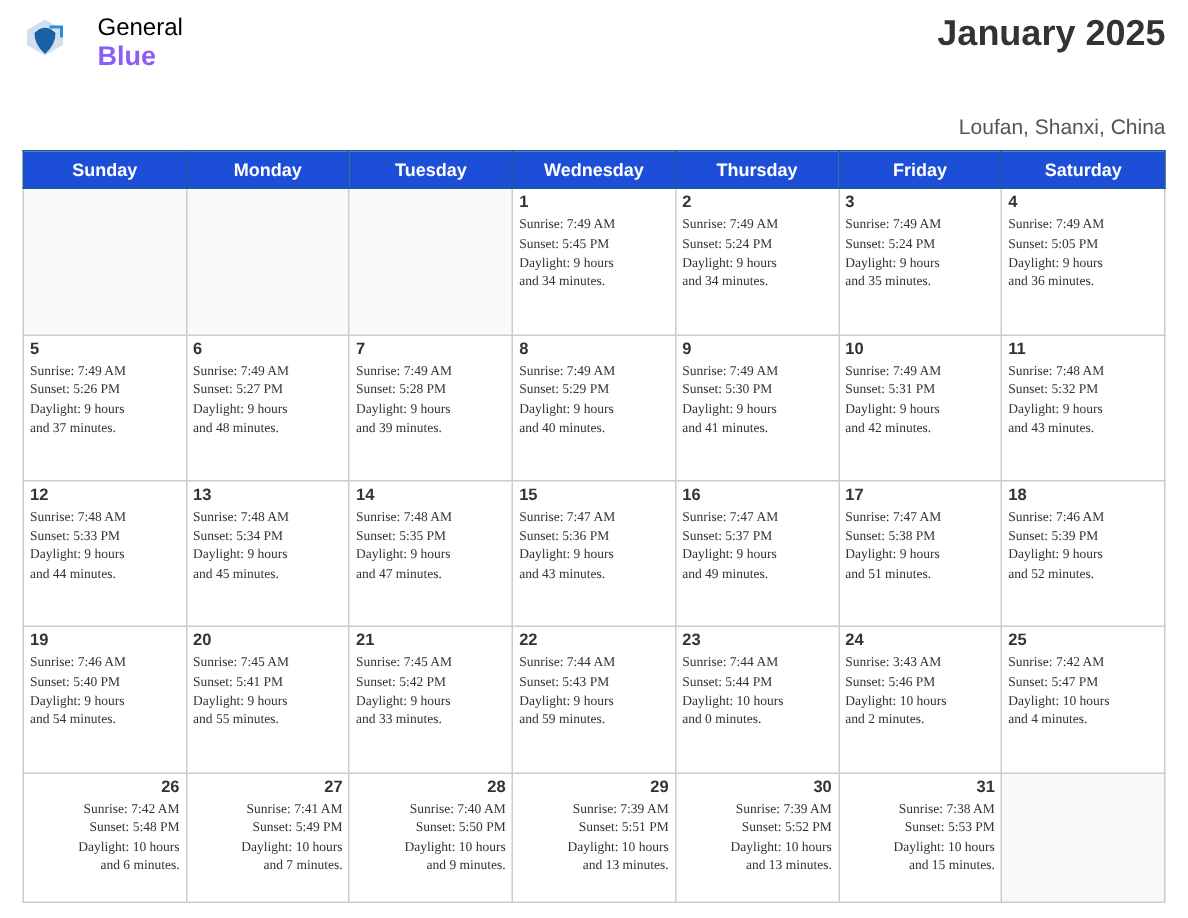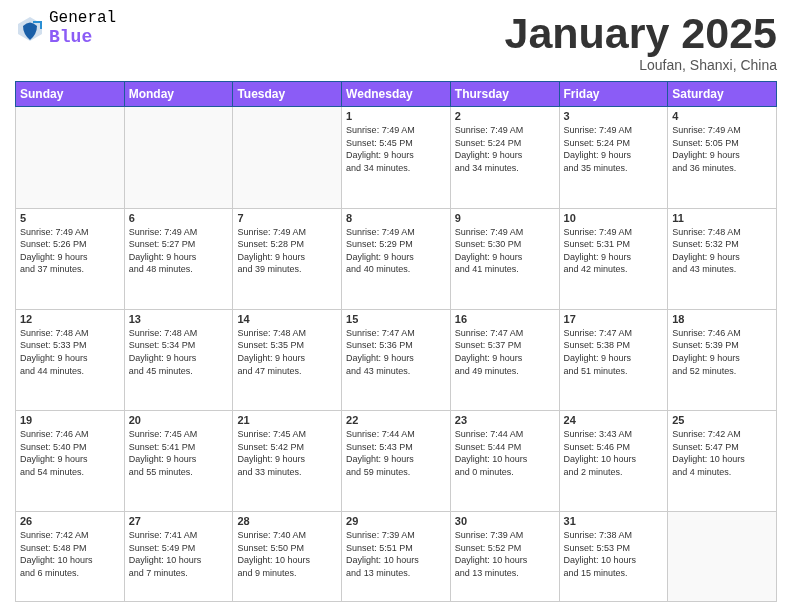--- a/index.html
+++ b/index.html
@@ -18,60 +18,59 @@
       flex-direction: column;
     }
     .header {
       display: flex;
       justify-content: space-between;
       align-items: flex-start;
       margin-bottom: 8px;
     }
     .logo {
       display: flex;
-      align-items: center;
-      gap: 4px;
-      font-family: Liberation Mono, monospace;
+      gap: 20px;
     }
     .logo-text {
       display: flex;
       flex-direction: column;
       line-height: 1.1;
     }
     .logo-icon {
       width: 30px;
       height: 30px;
     }
     .title-area {
       text-align: right;
     }
     .month-title {
-      font-size: 43px;
+      font-size: 24px;
       font-weight: bold;
       color: #333;
       line-height: 1.1;
     }
     .location {
       font-size: 14px;
       color: #555;
+      margin-top: 40px;
     }
     .calendar {
       flex: 1;
       border: 1px solid #ccc;
       border-collapse: collapse;
       width: 100%;
       table-layout: fixed;
     }
     .calendar th {
-      background: #8b5cf6;
+      background: #1d4ed8;
       color: #fff;
       font-size: 12px;
       font-weight: bold;
       padding: 5px 4px;
-      text-align: left;
+      text-align: center;
       border: 1px solid #1d5a9a;
     }
     .calendar td {
       border: 1px solid #ccc;
       vertical-align: top;
       padding: 3px 4px;
       font-size: 9px;
       color: #333;
       height: 88px;
     }
@@ -81,26 +80,28 @@
     .day-num {
       font-size: 11px;
       font-weight: bold;
       color: #333;
       margin-bottom: 2px;
     }
     .cell-text {
       font-size: 9px;
       line-height: 1.4;
       color: #333;
+      font-family: Liberation Serif, serif;
     }
     .week-row td {
       height: 88px;
     }
     .week-row-last td {
       height: 78px;
+      text-align: right;
     }
   </style>
 </head>
 <body>
 
 <div class="page">
   <div class="header">
     <div class="logo">
       <svg class="logo-icon" viewBox="0 0 30 30">
         <path d="M15 3 L27 10 L27 20 L15 27 L3 20 L3 10 Z" fill="#1a5fa8" opacity="0.2"></path>

